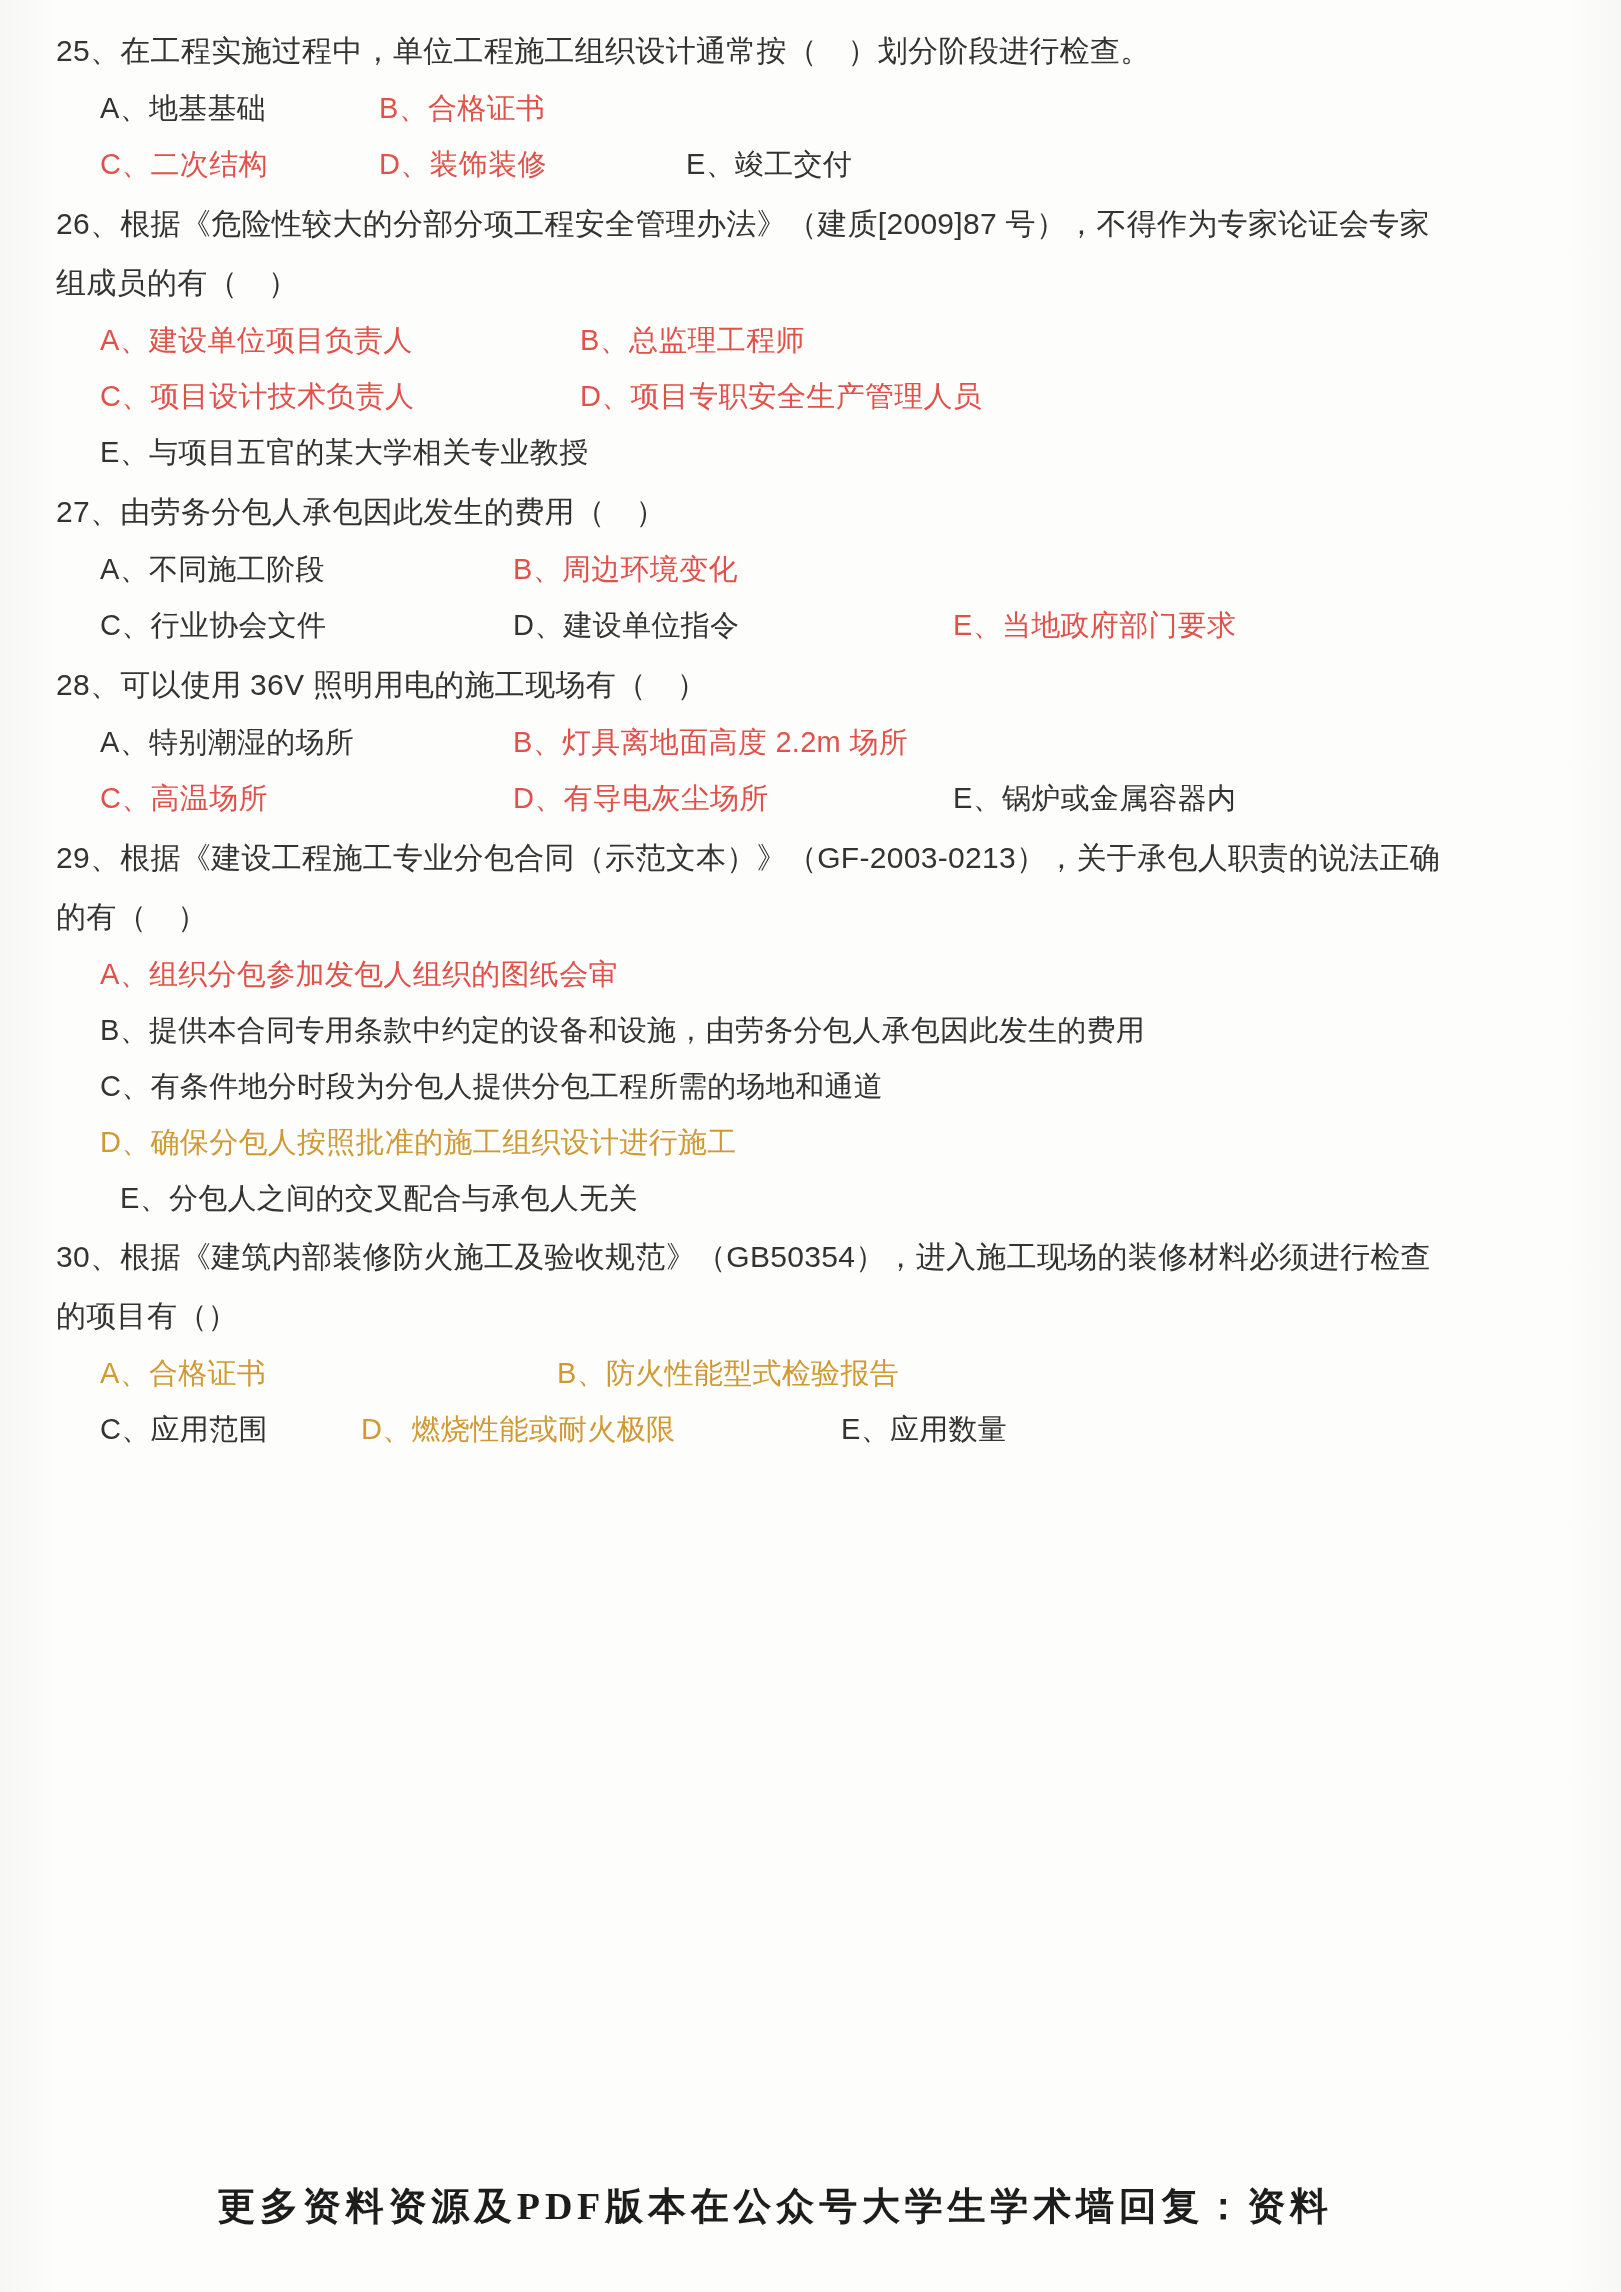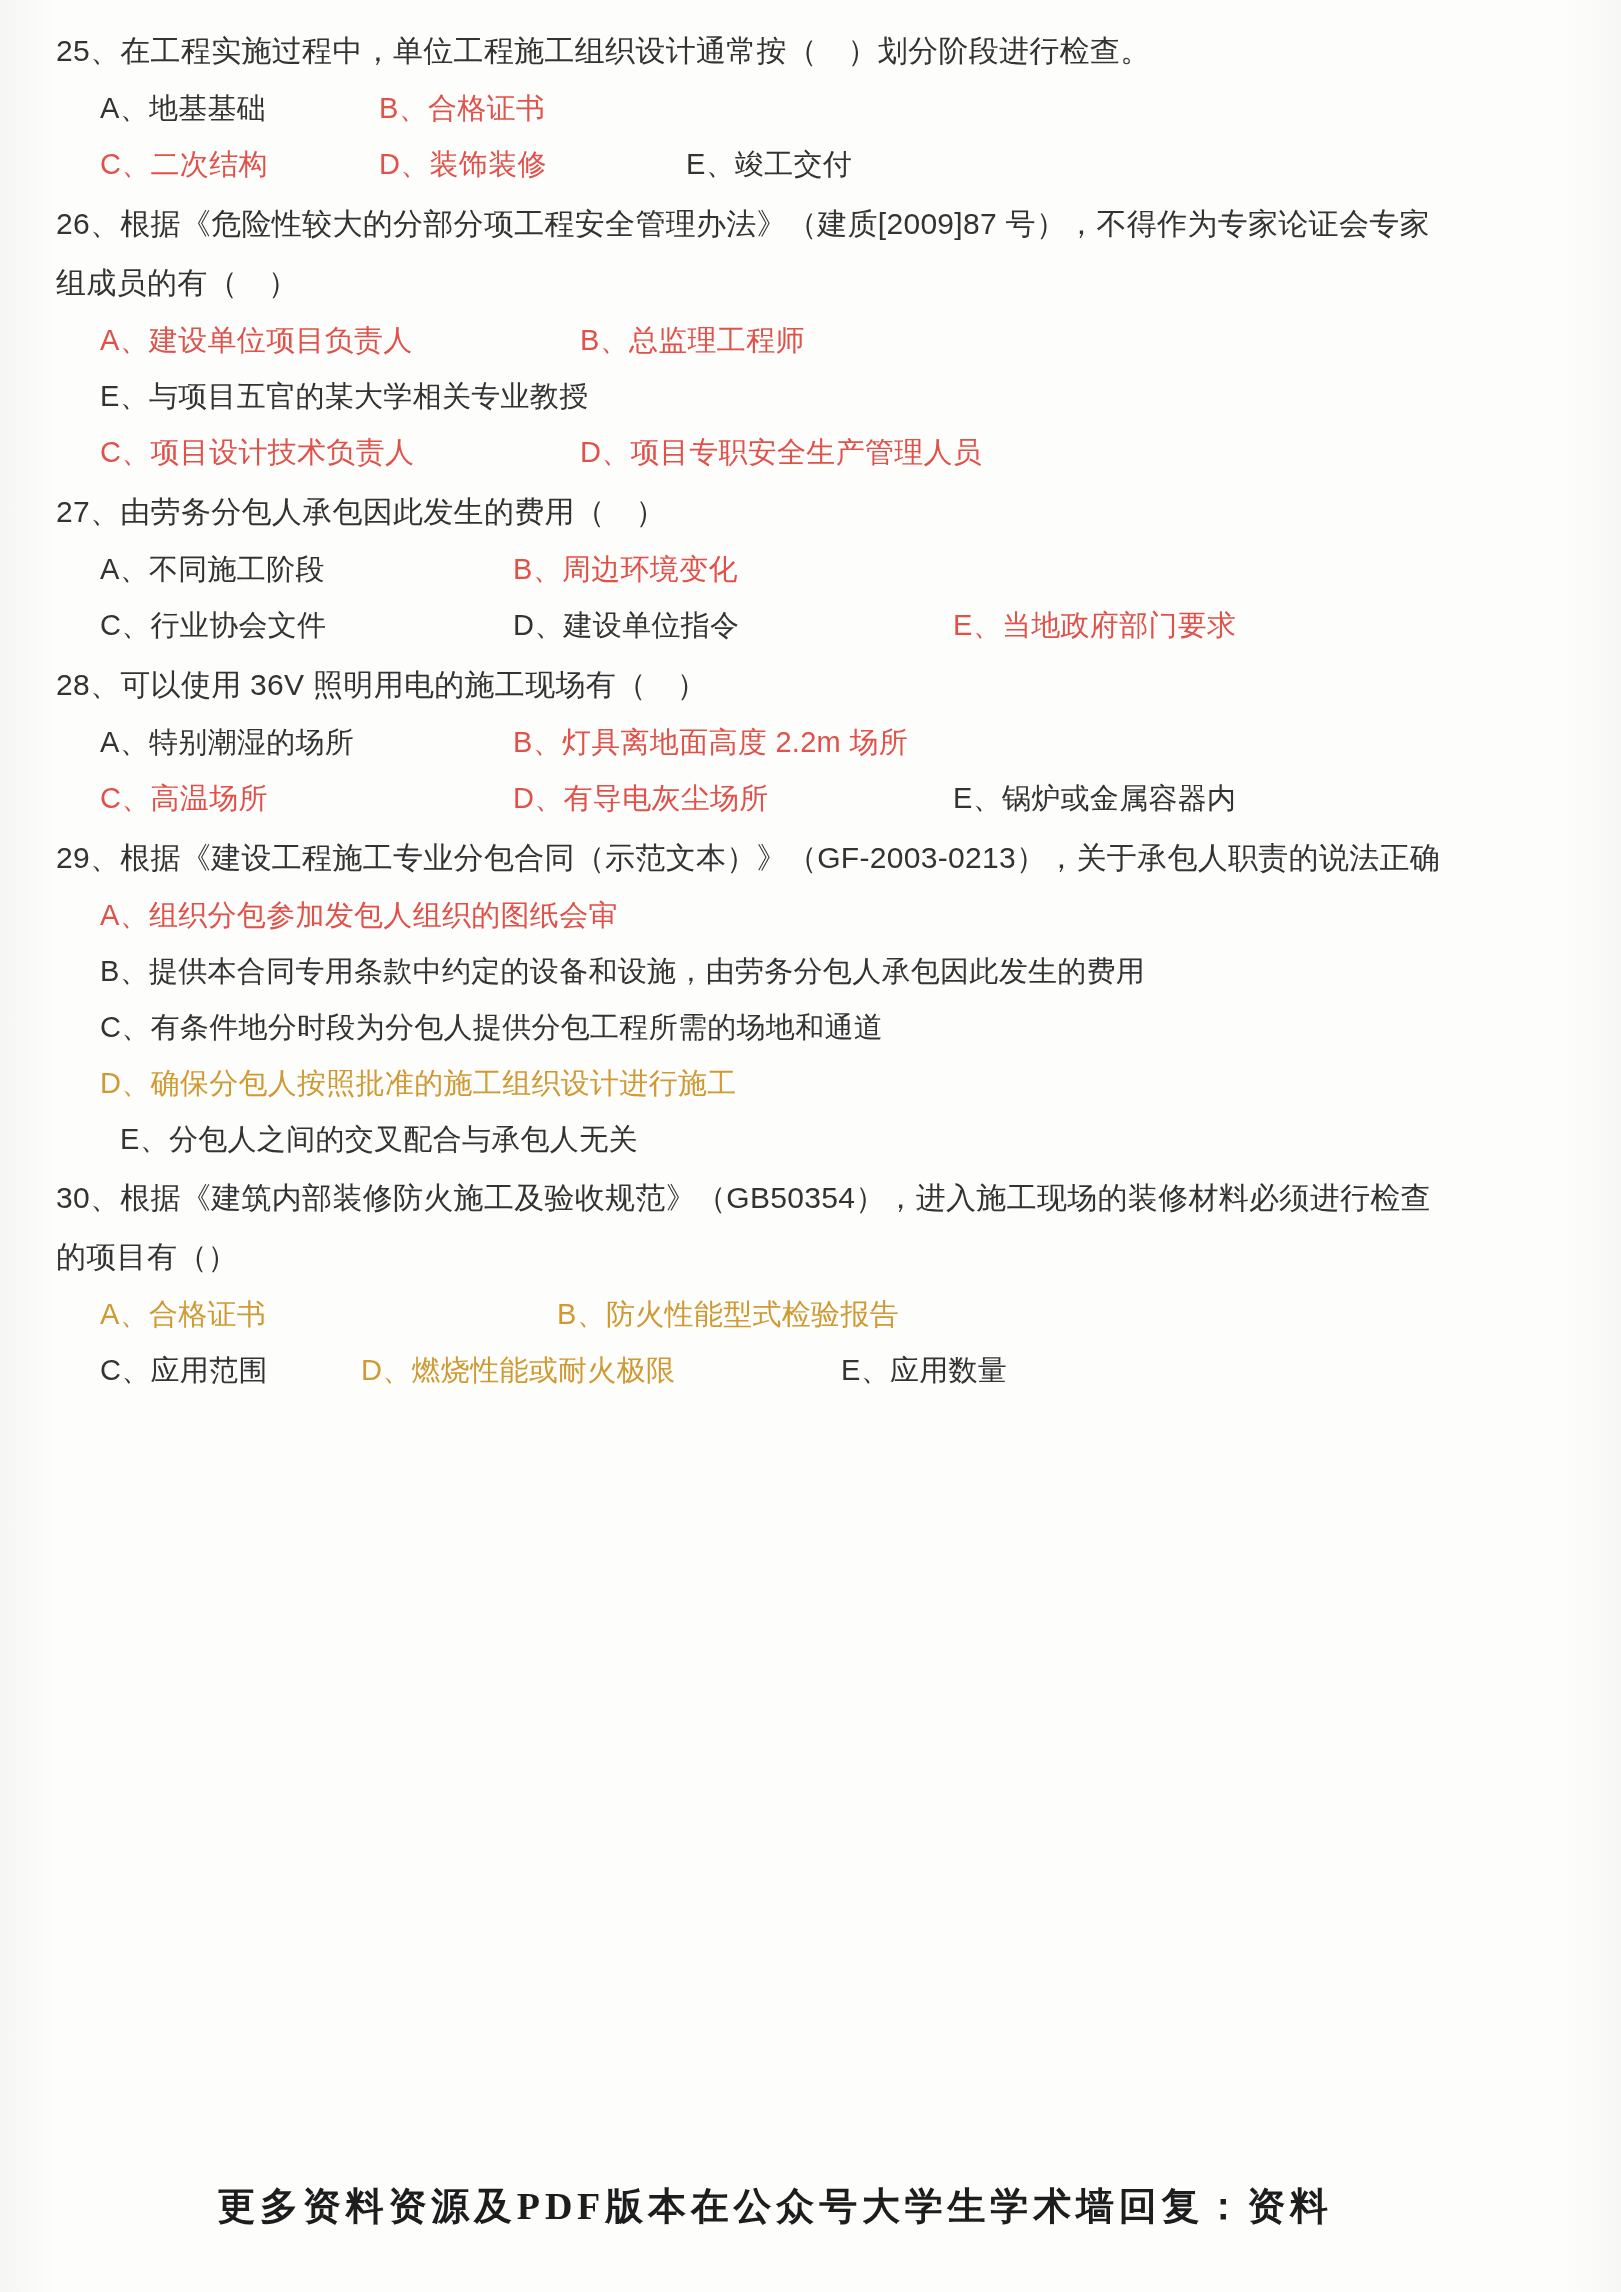--- a/index.html
+++ b/index.html
@@ -86,35 +86,36 @@
   <div class="content" id="content">
       <div class="q-block">
         <div class="stem"><span>25、</span><span>在工程实施过程中，单位工程施工组织设计通常按（　）划分阶段进行检查。</span></div>
         <div class="opt-row"><span class="opt c-black" style="min-width: 279px;"><span>A、</span><span>地基基础</span></span><span class="opt c-red" style="min-width: 279px;"><span>B、</span><span>合格证书</span></span></div>
         <div class="opt-row"><span class="opt c-red" style="min-width: 279px;"><span>C、</span><span>二次结构</span></span><span class="opt c-red" style="min-width: 307px;"><span>D、</span><span>装饰装修</span></span><span class="opt c-black" style="min-width: 279px;"><span>E、</span><span>竣工交付</span></span></div>
       </div>
       <div class="q-block">
         <div class="stem"><span>26、</span><span>根据《危险性较大的分部分项工程安全管理办法》（建质[2009]87 号），不得作为专家论证会专家</span></div>
         <div class="stem-2">组成员的有（　）</div>
         <div class="opt-row"><span class="opt c-red" style="min-width: 480px;"><span>A、</span><span>建设单位项目负责人</span></span><span class="opt c-red" style="min-width: 403px;"><span>B、</span><span>总监理工程师</span></span></div>
+        <div class="opt-row"><span class="opt c-red" style="min-width: 480px;"><span>C、</span><span>项目设计技术负责人</span></span><span class="opt c-red" style="min-width: 480px;"><span>D、</span><span>项目专职安全生产管理人员</span></span></div>
         <div class="opt-row"><span class="opt c-black" style="min-width: 672px;"><span>E、</span><span>与项目五官的某大学相关专业教授</span></span></div>
-        <div class="opt-row"><span class="opt c-red" style="min-width: 480px;"><span>C、</span><span>项目设计技术负责人</span></span><span class="opt c-red" style="min-width: 480px;"><span>D、</span><span>项目专职安全生产管理人员</span></span></div>
       </div>
       <div class="q-block">
         <div class="stem"><span>27、</span><span>由劳务分包人承包因此发生的费用（　）</span></div>
         <div class="opt-row"><span class="opt c-black" style="min-width: 413px;"><span>A、</span><span>不同施工阶段</span></span><span class="opt c-red" style="min-width: 413px;"><span>B、</span><span>周边环境变化</span></span></div>
         <div class="opt-row"><span class="opt c-black" style="min-width: 413px;"><span>C、</span><span>行业协会文件</span></span><span class="opt c-black" style="min-width: 440px;"><span>D、</span><span>建设单位指令</span></span><span class="opt c-red" style="min-width: 461px;"><span>E、</span><span>当地政府部门要求</span></span></div>
       </div>
       <div class="q-block">
         <div class="stem"><span>28、</span><span>可以使用 36V 照明用电的施工现场有（　）</span></div>
         <div class="opt-row"><span class="opt c-black" style="min-width: 413px;"><span>A、</span><span>特别潮湿的场所</span></span><span class="opt c-red" style="min-width: 538px;"><span>B、</span><span>灯具离地面高度 2.2m 场所</span></span></div>
         <div class="opt-row"><span class="opt c-red" style="min-width: 413px;"><span>C、</span><span>高温场所</span></span><span class="opt c-red" style="min-width: 440px;"><span>D、</span><span>有导电灰尘场所</span></span><span class="opt c-black" style="min-width: 461px;"><span>E、</span><span>锅炉或金属容器内</span></span></div>
       </div>
       <div class="q-block">
         <div class="stem"><span>29、</span><span>根据《建设工程施工专业分包合同（示范文本）》（GF-2003-0213），关于承包人职责的说法正确</span></div>
+        <div class="stem-2">的有（　）</div>
         <div class="opt-row"><span class="opt c-red" style="min-width: 769px;"><span>A、</span><span>组织分包参加发包人组织的图纸会审</span></span></div>
         <div class="opt-row"><span class="opt c-black" style="min-width: 1345px;"><span>B、</span><span>提供本合同专用条款中约定的设备和设施，由劳务分包人承包因此发生的费用</span></span></div>
         <div class="opt-row"><span class="opt c-black" style="min-width: 1153px;"><span>C、</span><span>有条件地分时段为分包人提供分包工程所需的场地和通道</span></span></div>
         <div class="opt-row"><span class="opt c-orange" style="min-width: 961px;"><span>D、</span><span>确保分包人按照批准的施工组织设计进行施工</span></span></div>
         <div class="opt-row"><span class="opt c-black" style="min-width: 865px; margin-left: 20px;"><span>E、</span><span>分包人之间的交叉配合与承包人无关</span></span></div>
       </div>
       <div class="q-block">
         <div class="stem"><span>30、</span><span>根据《建筑内部装修防火施工及验收规范》（GB50354），进入施工现场的装修材料必须进行检查</span></div>
         <div class="stem-2">的项目有（）</div>
         <div class="opt-row"><span class="opt c-orange" style="min-width: 261px;"><span>A、</span><span>合格证书</span></span><span class="opt c-orange" style="min-width: 538px; text-align: right;"><span>B、</span><span>防火性能型式检验报告</span></span></div>

